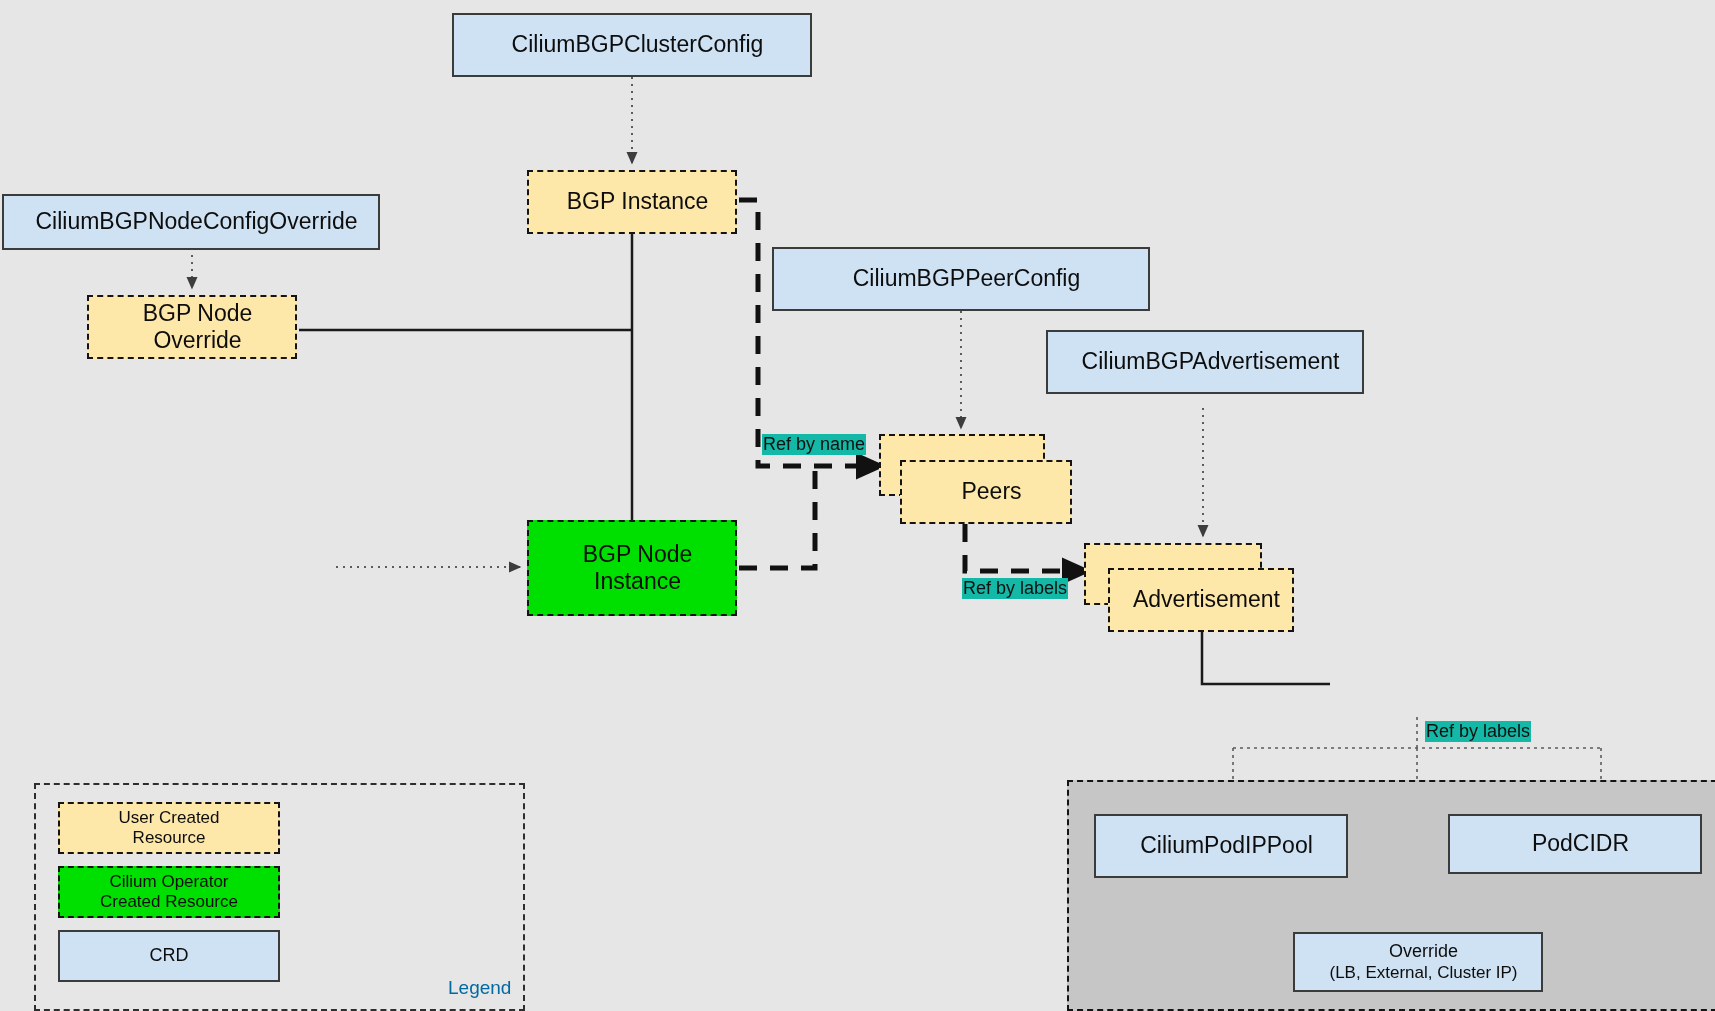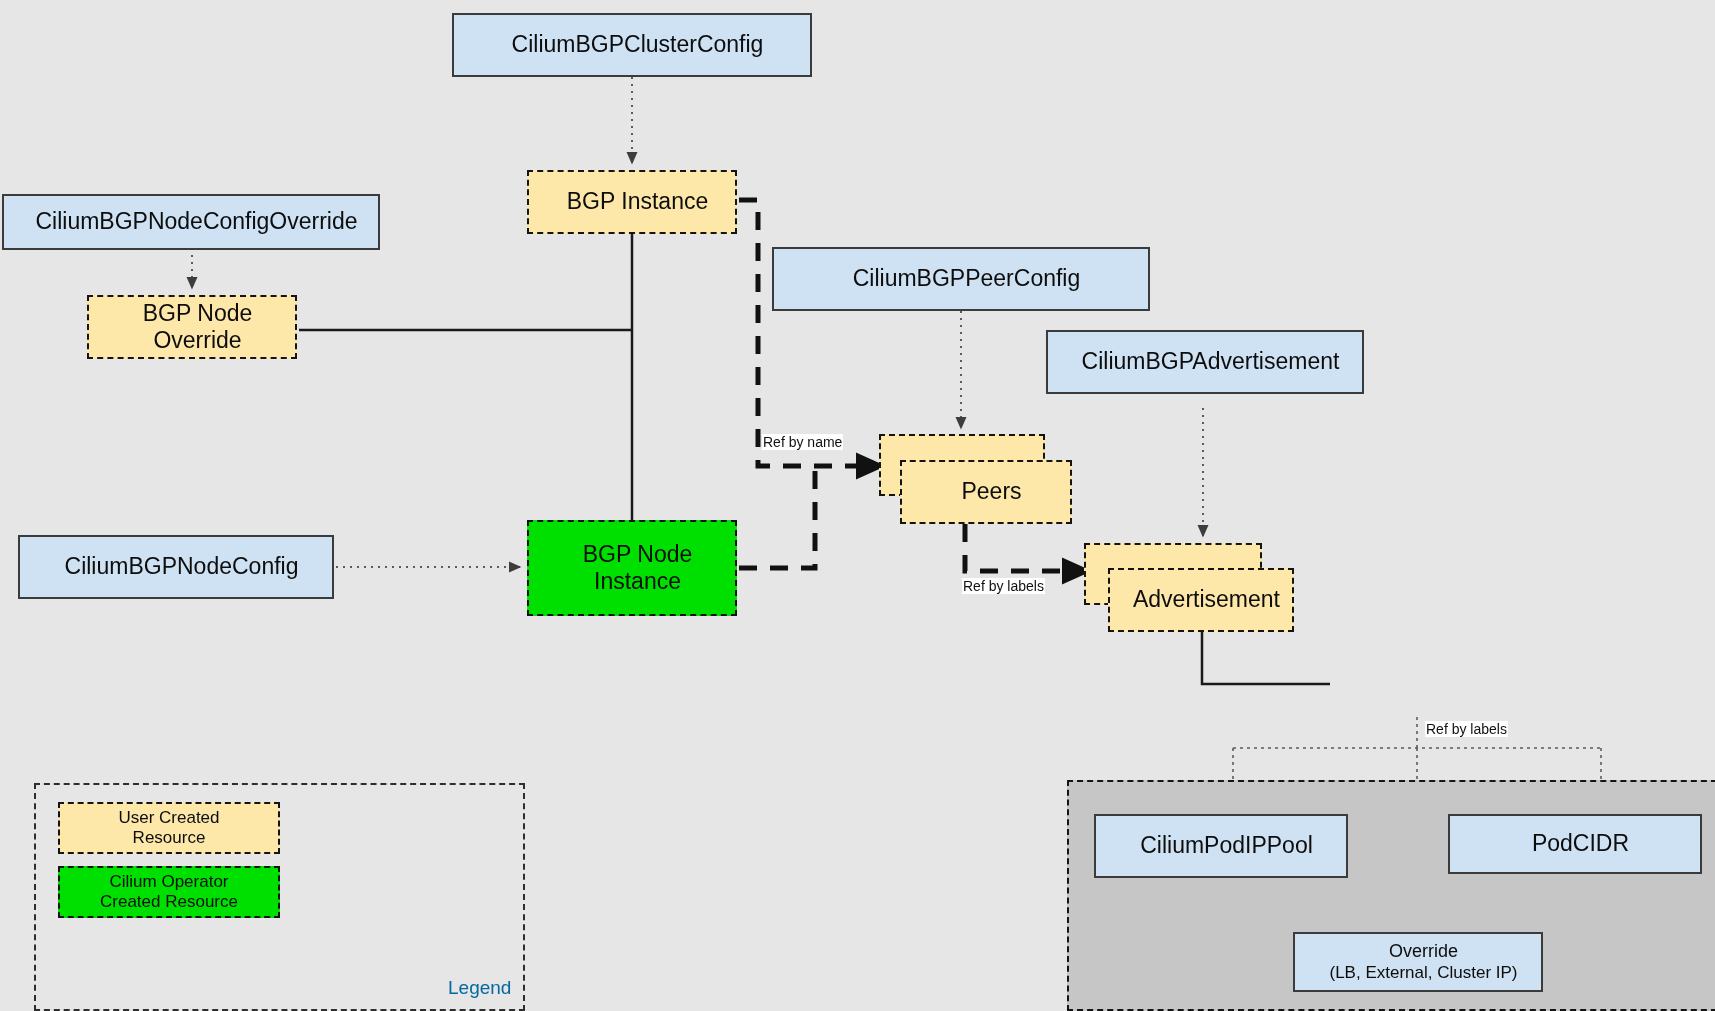--- a/index.html
+++ b/index.html
@@ -86,23 +86,23 @@
     justify-content: center;
     text-align: center;
     font-size: 17px;
     line-height: 1.18;
     color: #0d0d0d;
     white-space: pre-line;
   }
   .legend-item.crd { font-size: 18px; }
   .edge-label {
     position: absolute;
-    font-size: 14px;
+    font-size: 18px;
     color: #111;
-    background: #ffffff;
+    background: #14b8a6;
     padding: 0 1px;
     white-space: nowrap;
   }
   .small-sub { font-size: 17px; }
 </style>
 </head>
 <body>
 
 <div id="canvas">
 
@@ -180,21 +180,20 @@
   <div class="node crd" style="left:772px; top:247px; width:378px; height:64px;">CiliumBGPPeerConfig</div>
 
   <div class="node user-res" style="left:87px; top:295px; width:210px; height:64px;">BGP Node
 Override</div>
 
   <div class="node crd" style="left:1046px; top:330px; width:318px; height:64px;">CiliumBGPAdvertisement</div>
 
   <div class="node user-res" style="left:879px; top:434px; width:166px; height:62px;"></div>
   <div class="node user-res" style="left:900px; top:460px; width:172px; height:64px;">Peers</div>
 
-  <div class="node crd" style="left:18px; top:535px; width:316px; height:64px;">CiliumBGPNodeConfig</div>
 
   <div class="node op-res" style="left:527px; top:520px; width:210px; height:96px;">BGP Node
 Instance</div>
 
   <div class="node user-res" style="left:1084px; top:543px; width:178px; height:62px;"></div>
   <div class="node user-res" style="left:1108px; top:568px; width:186px; height:64px;">Advertisement</div>
 
 
   <div class="node crd" style="left:1094px; top:814px; width:254px; height:64px;">CiliumPodIPPool</div>
 
@@ -212,16 +211,17 @@
   <div class="edge-label" style="left:1425px; top:721px;">Ref by labels</div>
 
   <div class="legend-box" style="left:34px; top:783px; width:491px; height:228px;"></div>
 
   <div class="legend-item user-res" style="left:58px; top:802px; width:222px; height:52px;">User Created
 Resource</div>
 
   <div class="legend-item op-res" style="left:58px; top:866px; width:222px; height:52px;">Cilium Operator
 Created Resource</div>
 
+  <div class="legend-item crd" style="left:58px; top:930px; width:222px; height:52px;">CRD</div>
 
   <div class="legend-label" style="left:448px; top:977px;">Legend</div>
 
 </div>
 
 </body></html>

